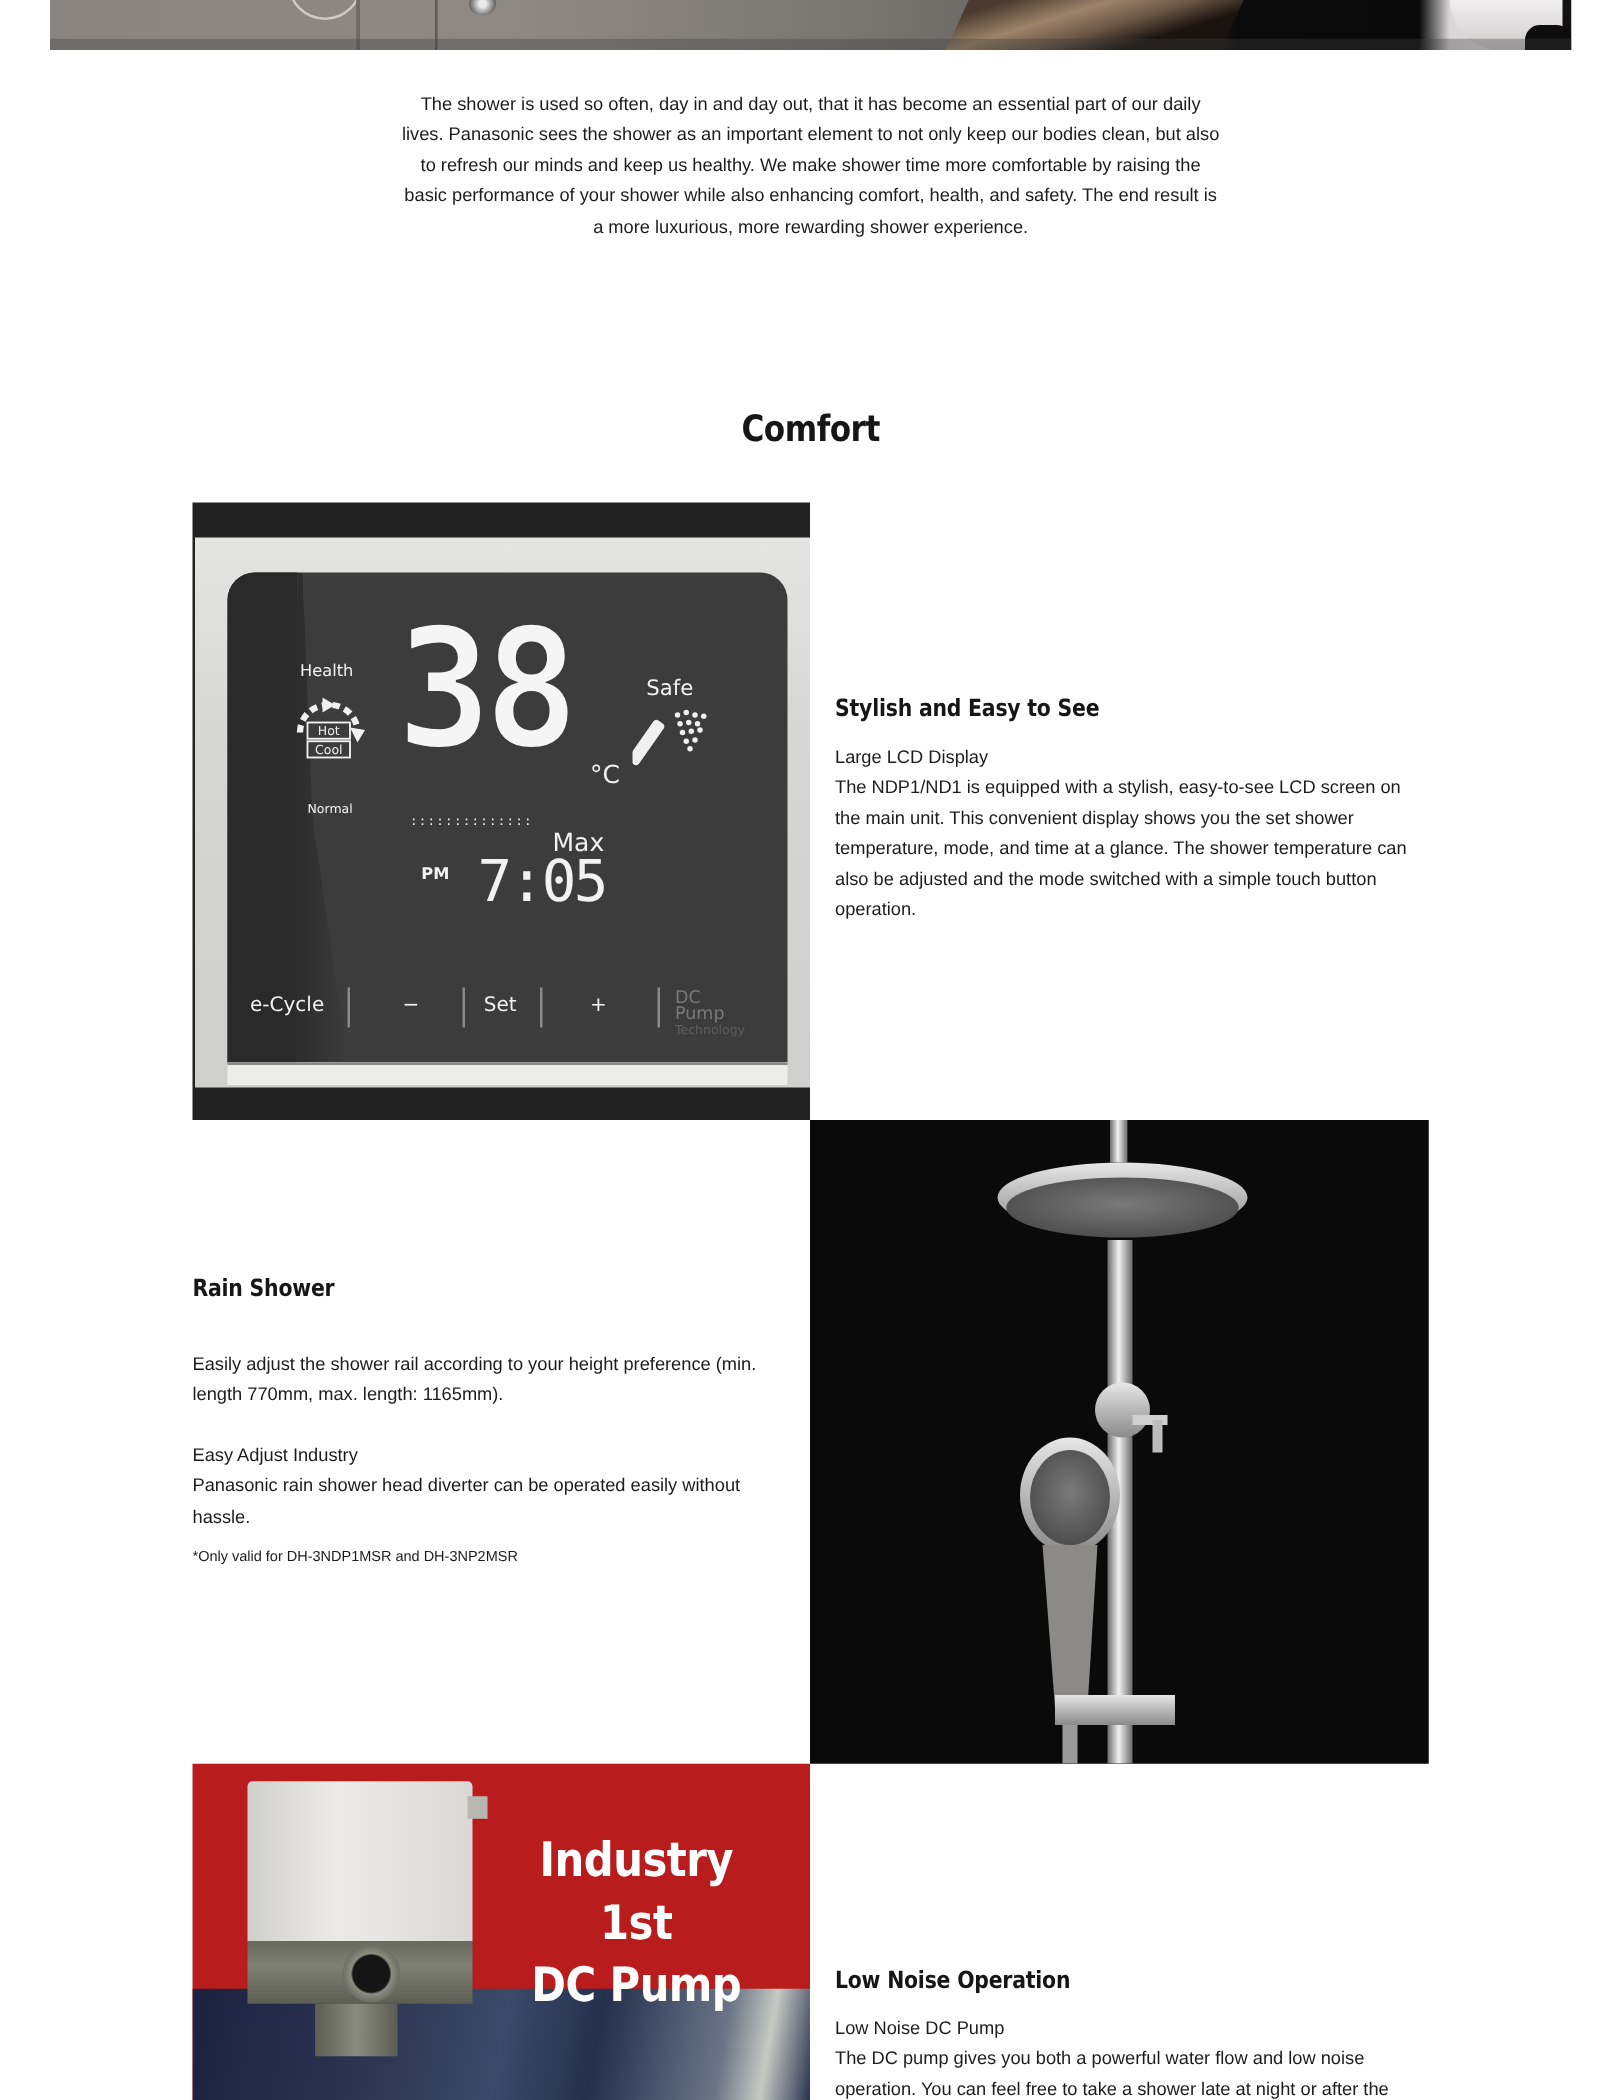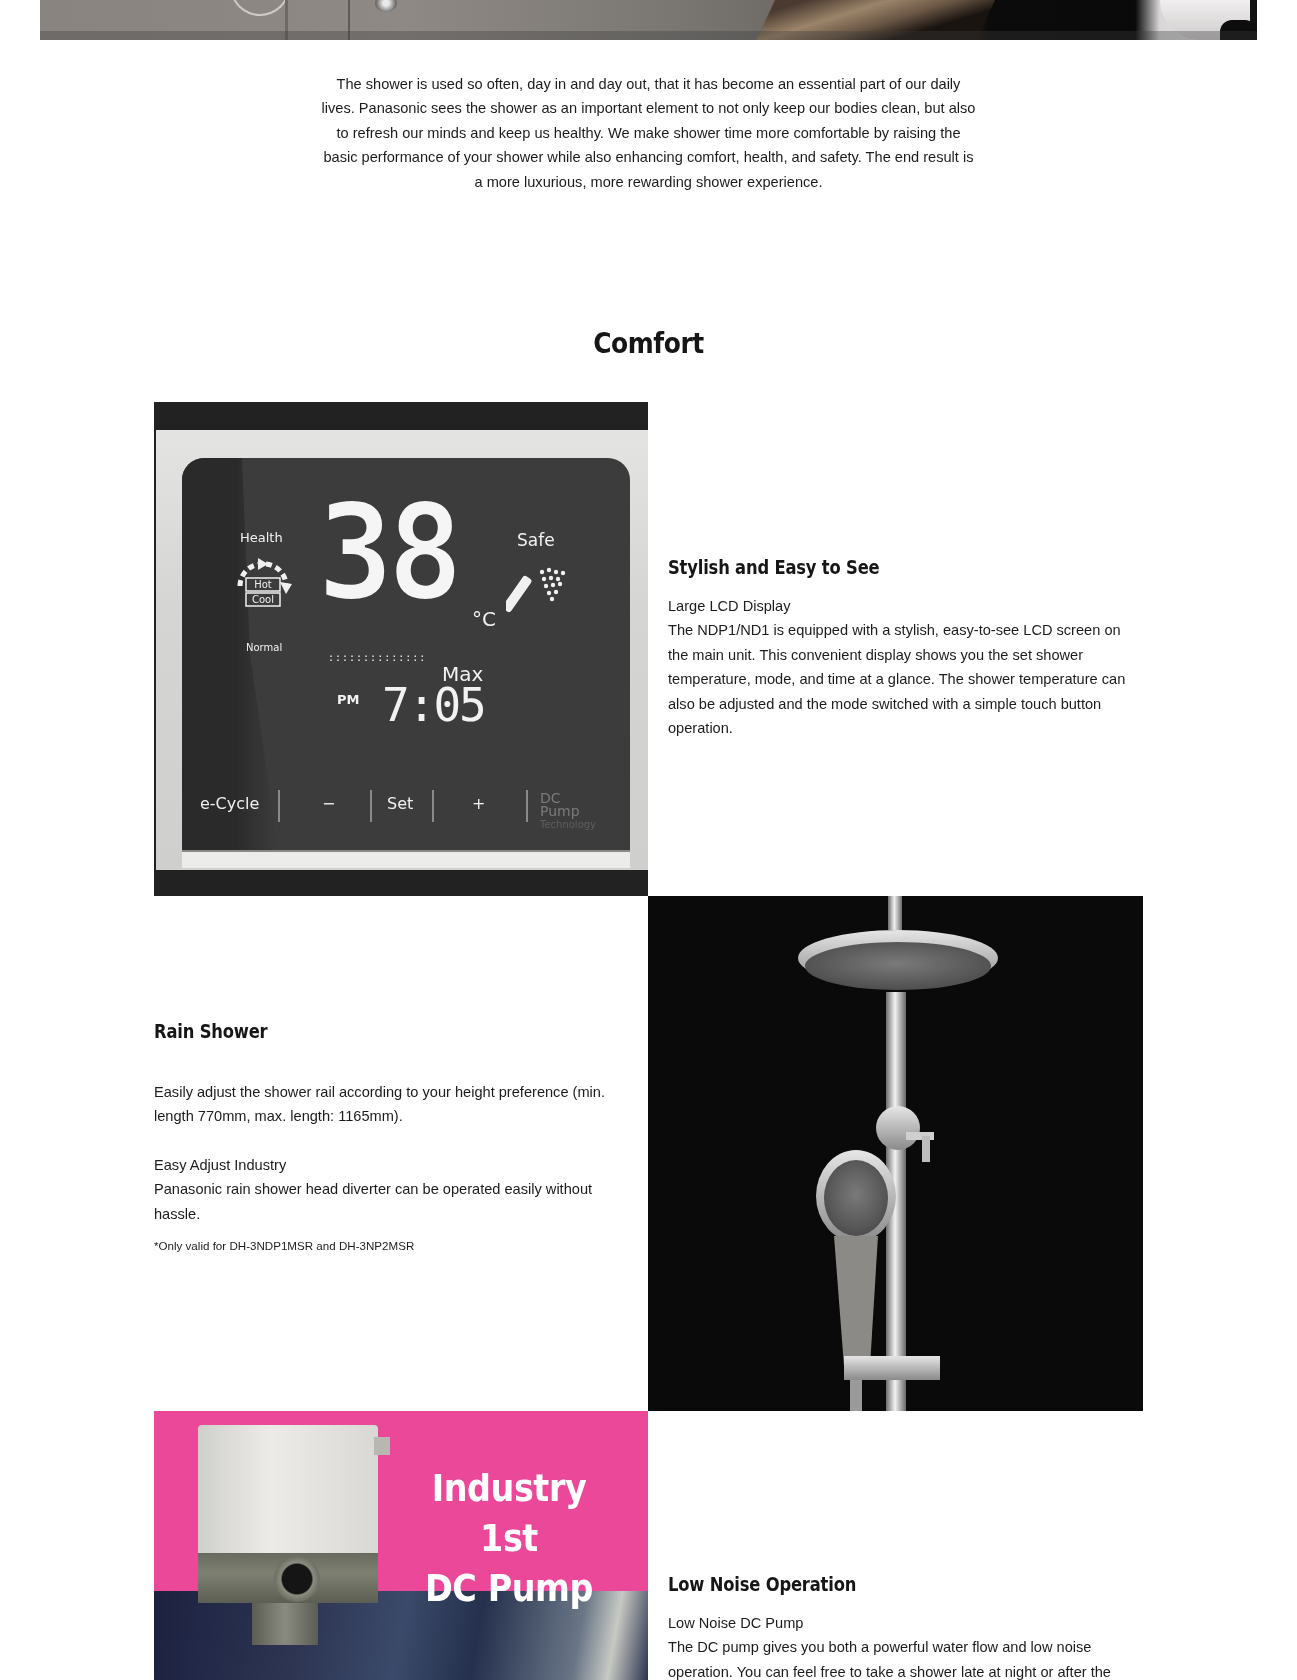--- a/index.html
+++ b/index.html
@@ -43,21 +43,21 @@
 
     
     .lcd { left: 154px; top: 402px; width: 494px; height: 494px; background: #222222; }
     .lcd .frame { position:absolute; left:2px; top:28px; width:492px; height:440px; background: linear-gradient(180deg, #e4e4e2 0%, #d5d5d3 40%, #cfcfcd 100%); }
     .lcd .screen { position:absolute; left:28px; top:56px; width:448px; height:392px; background:#3c3c3c; border-radius: 22px 22px 0 0; }
     .lcd .screen-dark { position:absolute; left:0; top:0; width:56px; height:392px; background:#2a2a2a; border-radius: 22px 0 0 0; }
     .lcd .screen-curve { position:absolute; left:56px; top:0; width:40px; height:392px; background: linear-gradient(90deg, #2c2c2c, #3c3c3c); clip-path: polygon(0 0, 10% 0, 30% 50%, 100% 100%, 0 100%); }
     .lcd .bottom-bar { position:absolute; left:28px; top:448px; width:448px; height:18px; background: #ececea; border-top: 2px solid #888; }
     .lcd .lbl { position:absolute; color:#f2f2f2; font-family:"DejaVu Sans", sans-serif; }
     .lcd .health { left: 86px; top: 128px; font-size: 13px; }
-    .lcd .safe { left: 363px; top: 128px; font-size: 17px; text-align: center; }
+    .lcd .safe { left: 363px; top: 139px; font-size: 17px; text-align: center; }
     .lcd .normal { left: 92px; top: 240px; font-size: 10px; }
     .lcd .temp {
       left: 160px; top: 84px; font-size: 132px; font-weight: bold; letter-spacing: -6px; line-height: 1;
       font-family: "DejaVu Sans Mono", monospace; color:#f5f5f5; transform: scaleX(0.95);
       -webkit-text-stroke: 2px #3c3c3c;
     }
     .lcd .unit { left: 318px; top: 205px; font-size: 20px; }
     .lcd .dots { left: 174px; top: 250px; font-size: 10px; letter-spacing: 1px; font-family:"DejaVu Sans Mono", monospace; }
     .lcd .max { left: 288px; top: 260px; font-size: 20px; }
     .lcd .pm { left: 183px; top: 290px; font-size: 13px; font-weight: bold; }
@@ -67,21 +67,21 @@
     .lcd .sep { position:absolute; top: -4px; width: 2px; height: 32px; background:#8a8a8a; }
     .lcd .dcpump { color:#7a7a7a; font-size: 14px; line-height: 13px; }
     .lcd .dcpump small { display:block; font-size: 10px; color:#5e5e5e; }
     .lcd svg { position:absolute; }
 
     
     .shower { left: 648px; top: 896px; width: 495px; height: 515px; background: #0a0a0a; }
     .shower svg { position:absolute; left:0; top:0; }
 
     
-    .pump { left: 154px; top: 1411px; width: 494px; height: 269px; background: #ec4899; }
+    .pump { left: 154px; top: 1411px; width: 494px; height: 269px; background: #b91c1c; }
     .pump .water { position:absolute; left:0; top:180px; width:494px; height:89px; background: linear-gradient(100deg, #1c2140 0%, #2d3553 30%, #3b4a6a 50%, #24304d 65%, #6a7686 85%, #c7c9c3 92%, #2a3350 100%); }
     .pump .body { position:absolute; left:44px; top:14px; width:180px; height:128px; background: linear-gradient(90deg, #cfcfcc, #ecebe8 40%, #d9d8d5); border-radius: 4px 4px 0 0; }
     .pump .base { position:absolute; left:44px; top:142px; width:180px; height:50px; background: linear-gradient(180deg, #676a5e, #7e8072 40%, #5c5e53); }
     .pump .neck { position:absolute; left:98px; top:192px; width:66px; height:42px; background: linear-gradient(90deg, #5b5d54, #8a8b80, #5b5d54); }
     .pump .port { position:absolute; left:120px; top:145px; width:46px; height:46px; border-radius:50%; background: radial-gradient(circle, #151515 45%, #8c8d80 50%, #5d5f55 80%); }
     .pump .tab { position:absolute; left:220px; top:26px; width:16px; height:18px; background:#b8b7b2; }
     .pump .headline {
       position:absolute; left: 230px; top: 52px; width: 250px; text-align:center; color:#ffffff;
       font-family:"DejaVu Sans", sans-serif; font-weight:bold; font-size: 38px; line-height: 50px; letter-spacing: -0.5px;
       transform: scaleX(0.88); transform-origin: center;

